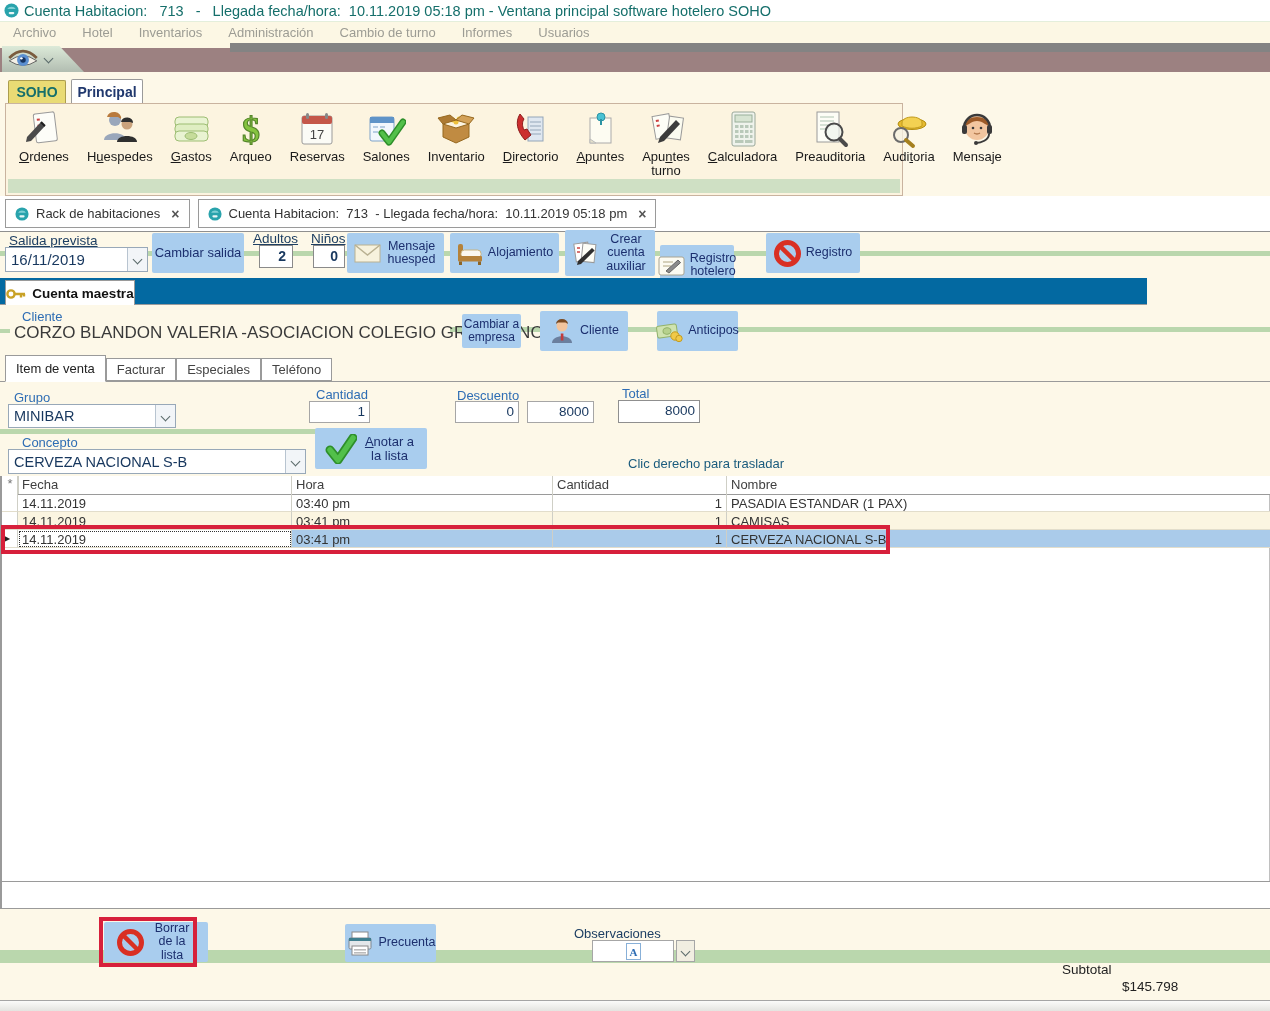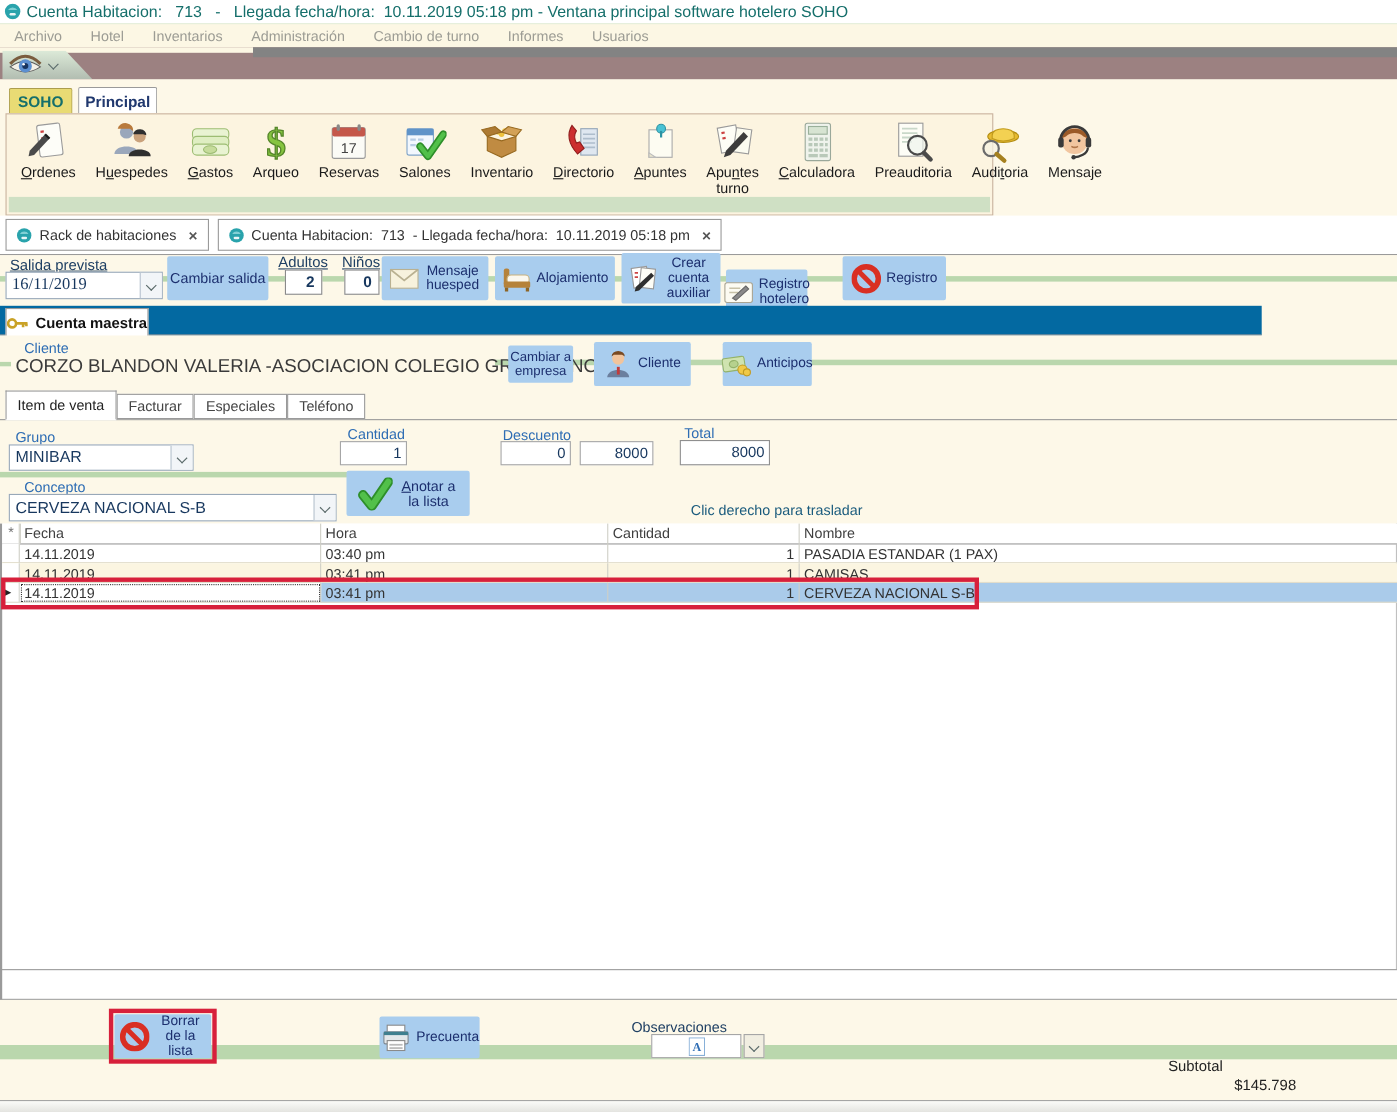--- a/index.html
+++ b/index.html
@@ -300,21 +300,21 @@
         </span>
         <span class="dlabel pre">Cuenta Habitacion:  713  - Llegada fecha/hora:  10.11.2019 05:18 pm</span>
         <span class="dclose">×</span>
       </div>
     </div>
 
   <div class="abs guestrow"></div>
   <div class="abs greenline" style="left:0;top:251px;width:1270px;height:5px;"></div>
   <div class="abs lbl-navy" style="left:9px;top:233px;">Salida prevista</div>
   <div class="abs select" style="left:5px;top:247px;width:143px;height:25px;">
-    <span style="font-size:15px;font-family:Liberation Serif, serif;">16/11/2019</span>
+    <span style="font-size:15px;">16/11/2019</span>
     <span class="selarrow">
         <span class="chev"></span>
       </span>
   </div>
   <div class="abs btn-blue" style="left:152px;top:233px;width:92px;height:40px;font-size:13px;">Cambiar salida</div>
   <div class="abs lbl-navy" style="left:253px;top:231px;">Adultos</div>
   <div class="abs valbox" style="left:259px;top:245px;width:34px;height:23px;">2</div>
   <div class="abs lbl-navy" style="left:311px;top:231px;">Niños</div>
   <div class="abs valbox" style="left:313px;top:245px;width:32px;height:23px;">0</div>
   <div class="abs btn-blue" style="left:347px;top:233px;width:97px;height:40px;">
@@ -487,21 +487,21 @@
         <span class="tc rowline" style="width: 174px; text-align: right;">1</span>
         <span class="tc rowline" style="width: 543px; border-right: none; flex: 1 1 0%;">CERVEZA NACIONAL S-B</span>
       </div>
     </div>
   <div class="abs annotation" style="left:1px;top:525px;width:889px;height:29px;"></div>
 
   <div class="abs gridfooter"></div>
 
   <div class="abs bottombar"></div>
   <div class="abs greenline" style="left:0;top:950px;width:1270px;height:13px;"></div>
-  <div class="abs btn-blue" style="left:104px;top:922px;width:88px;height:40px;text-align:center;">
+  <div class="abs btn-blue" style="left:104px;top:922px;width:104px;height:40px;text-align:center;">
     <span style="width:27px;height:27px;">
       <svg viewBox="0 0 27 27" width="27" height="27">
           <circle cx="13.5" cy="13.5" r="11" fill="none" stroke="#d92f23" stroke-width="5"></circle>
           <rect x="4" y="11.3" width="19" height="4.5" transform="rotate(45 13.5 13.5)" fill="#d92f23"></rect>
         </svg>
     </span>
     <span style="width:46px;">Borrar de la lista</span>
   </div>
   <div class="abs annotation" style="left:99px;top:917px;width:98px;height:50px;"></div>
   <div class="abs btn-blue" style="left:345px;top:924px;width:91px;height:38px;">

